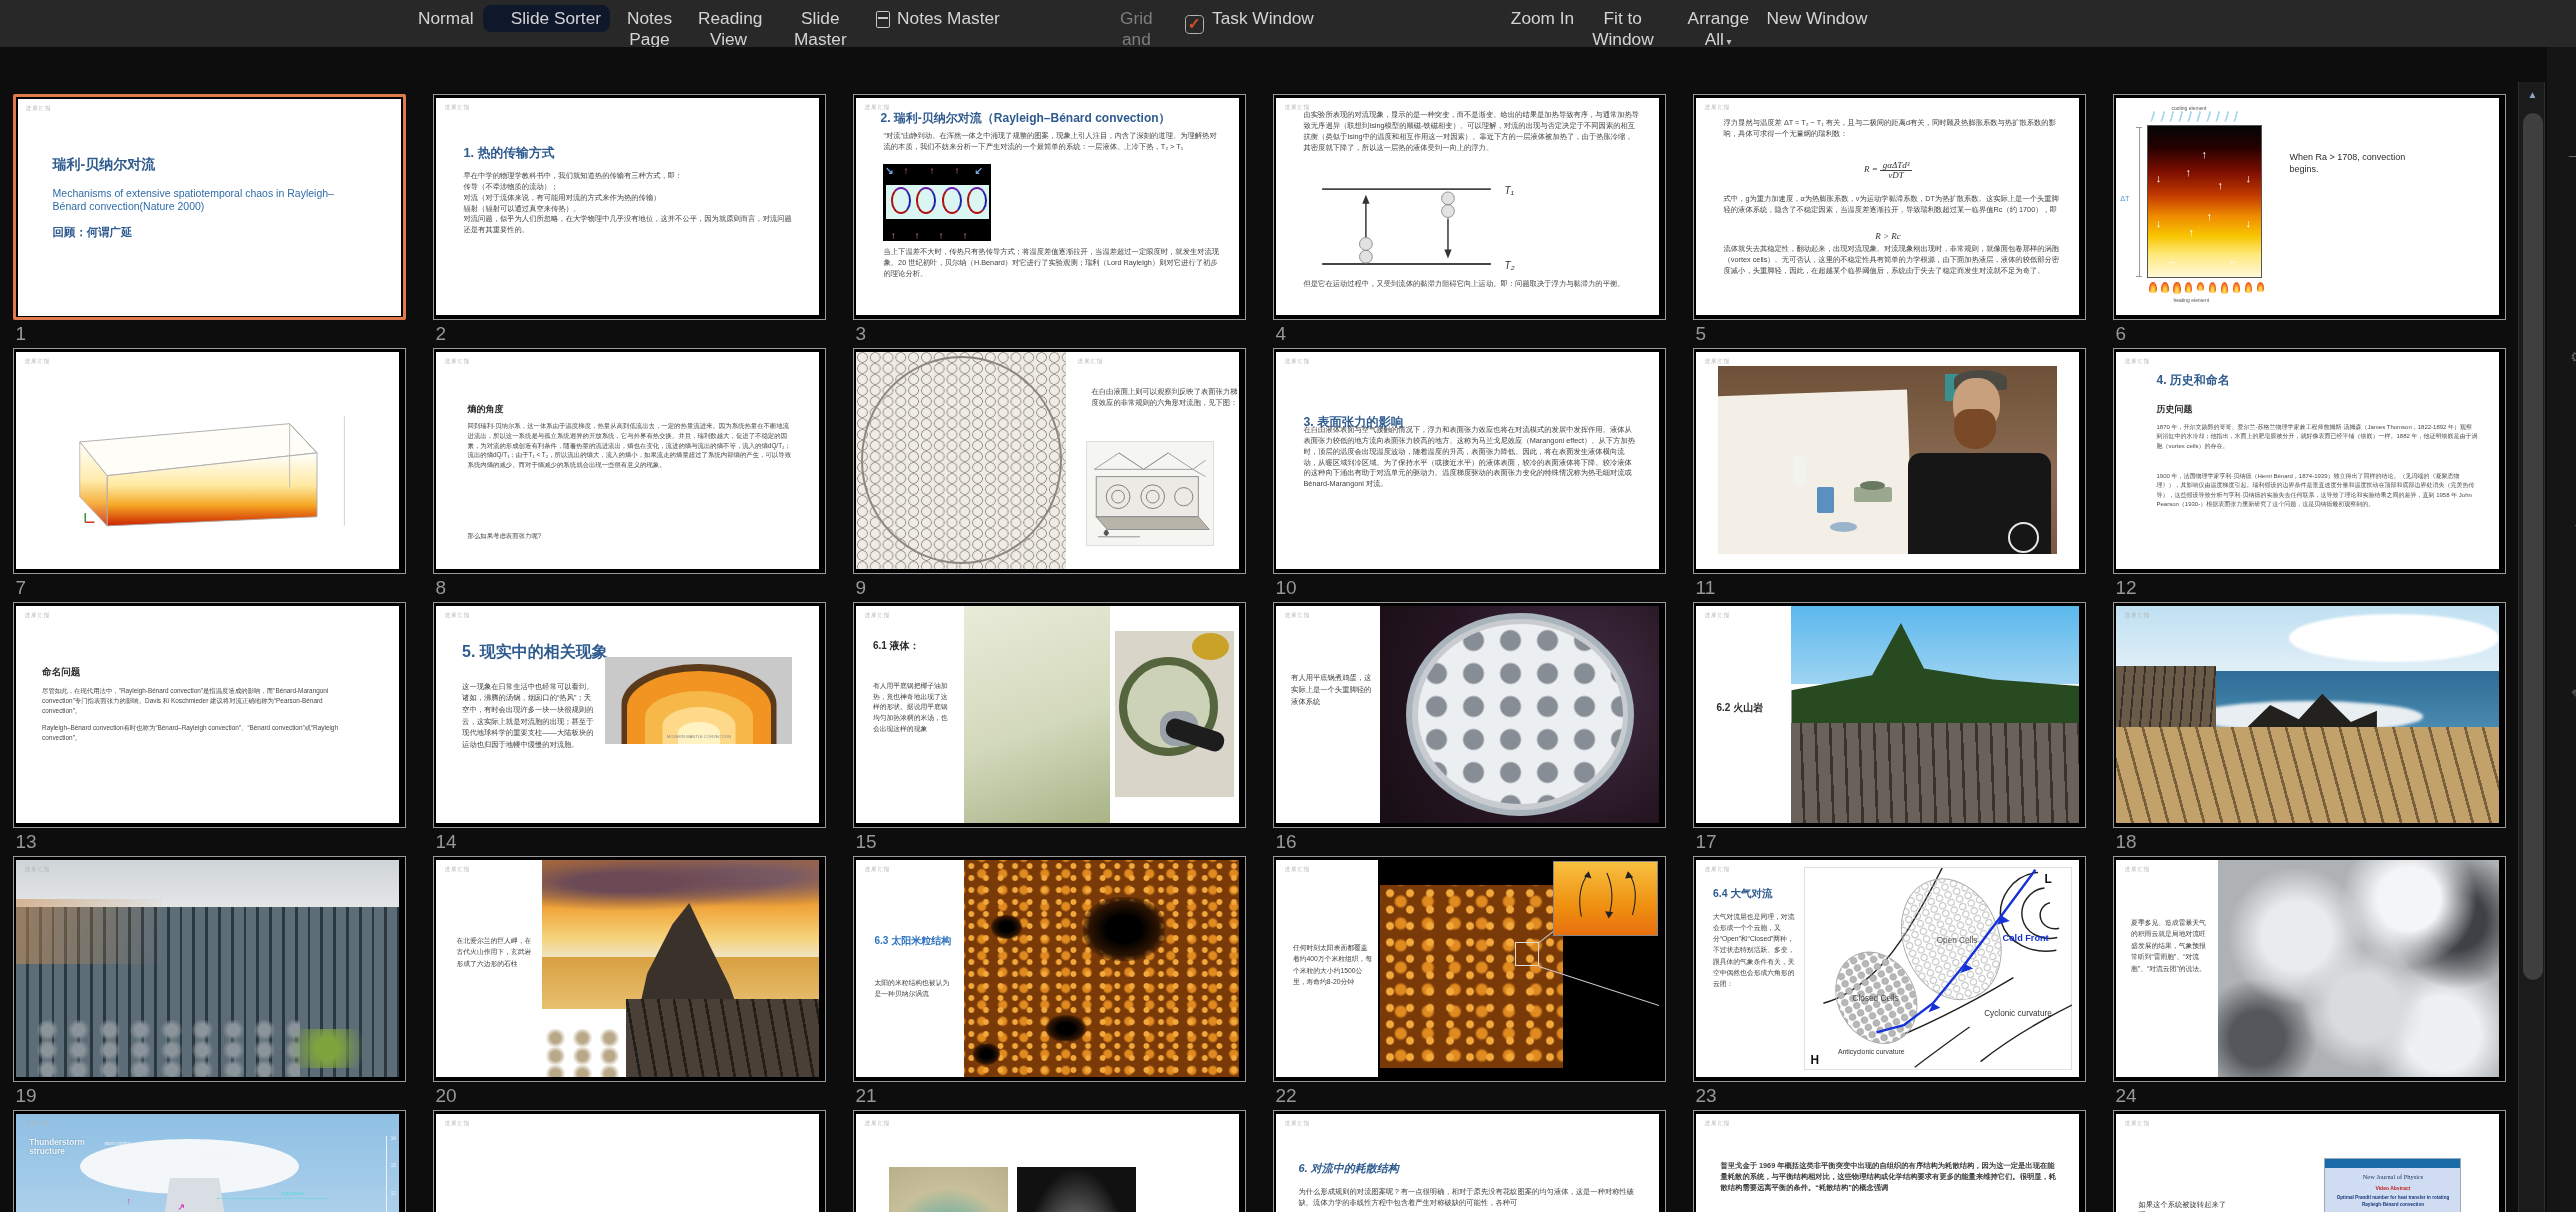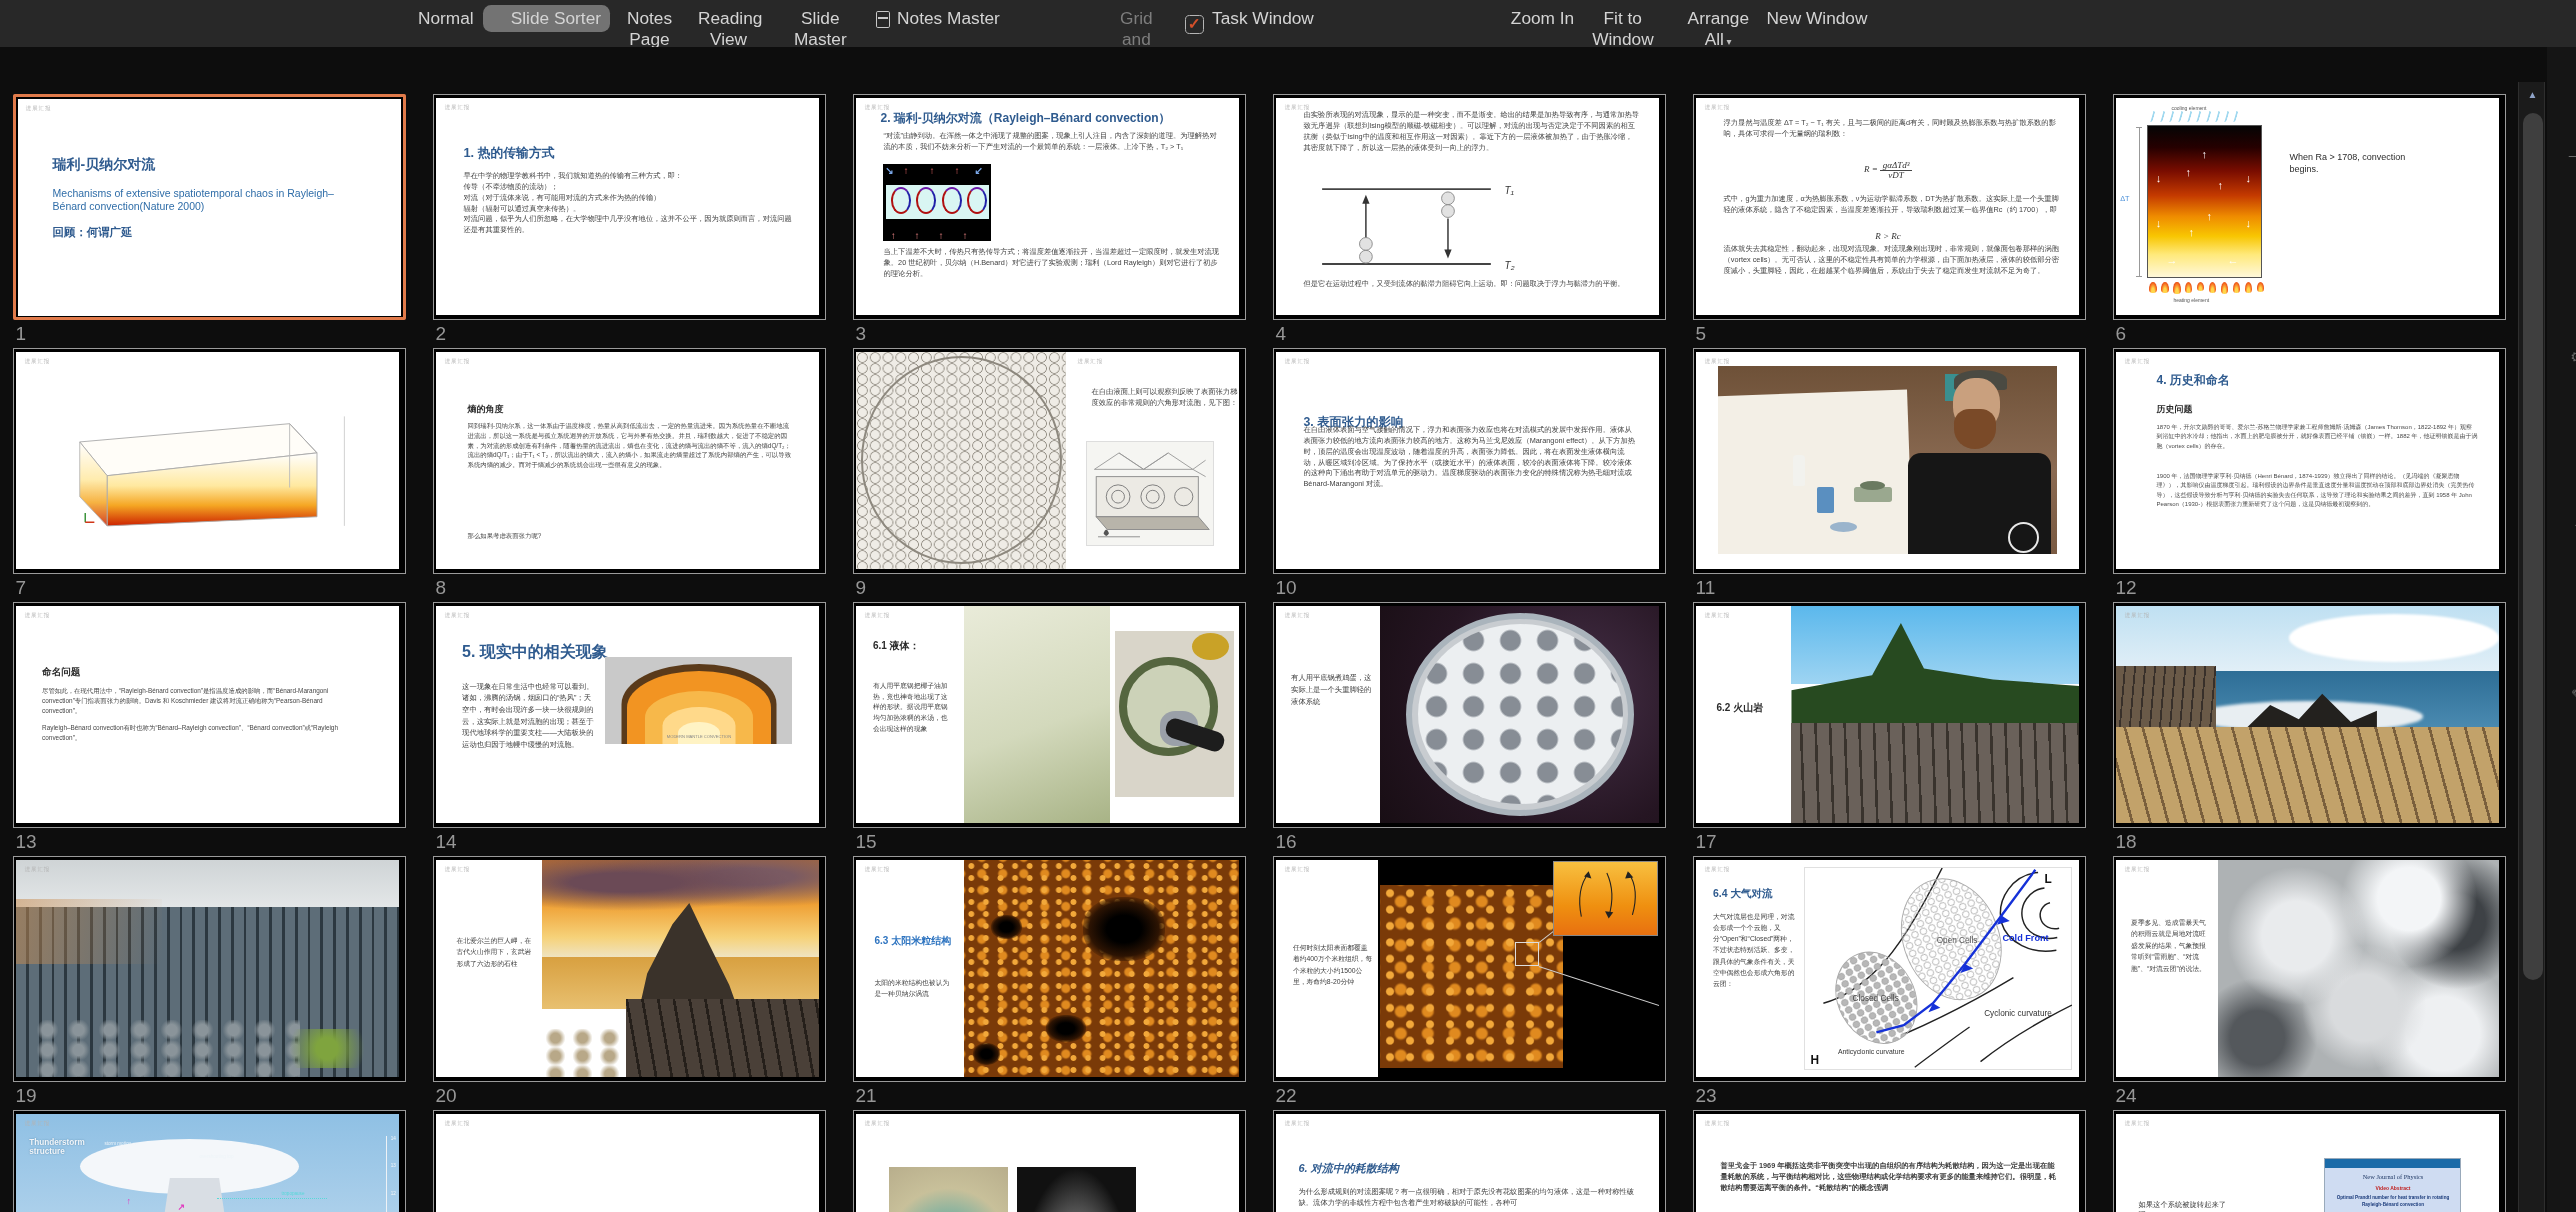--- a/index.html
+++ b/index.html
@@ -3,21 +3,21 @@
 <meta charset="utf-8">
 <style>
   * { margin:0; padding:0; box-sizing:border-box; }
   html,body { width:2576px; height:1212px; overflow:hidden; background:#0d0d0d;
     font-family:"Liberation Sans",sans-serif; }
   
   .toolbar { position:absolute; top:0; left:0; width:2576px; height:47px; background:#282828;
     display:flex; align-items:flex-start; padding:4.6px 0 0 409px; color:#d4d4d4; font-size:17.3px; }
   .tbi { text-align:center; line-height:1.18; padding:3.7px 9px; white-space:pre-line; cursor:default; }
   .tbi.two { max-width:79px; }
-  .tbi.active { background:#737373; border-radius:8.2px;padding-left:28px; }
+  .tbi.active { background:#0f172a; border-radius:8.2px;padding-left:28px; }
   .tbi.dim { color:#7d7d7d; }
   .nm-icon { display:inline-block; width:13.7px; height:17.3px; border:1.8px solid #c9c9c9; border-radius:1.8px;
     vertical-align:-3.7px; margin-right:7.3px; position:relative; }
   .nm-icon::after { content:""; position:absolute; left:0.9px; right:0.9px; top:5.5px; height:1.8px; background:#c9c9c9; }
   .chk { display:inline-block; width:19px; height:19px; border:1.8px solid #b5b5b5; border-radius:4.6px;
     vertical-align:-4.6px; margin-right:8.2px; color:#d4502a; font-size:15.5px; line-height:15.5px; text-align:center; font-weight:bold; }
   .caret { font-size:10px; color:#bdbdbd; margin-left:2.7px; }
   .sp1 { margin-left:88px; } .sp2 { margin-left:179px; }
   
   .sorter { position:absolute; top:47px; left:0; width:2576px; height:1165px; background:#0d0d0d; }

